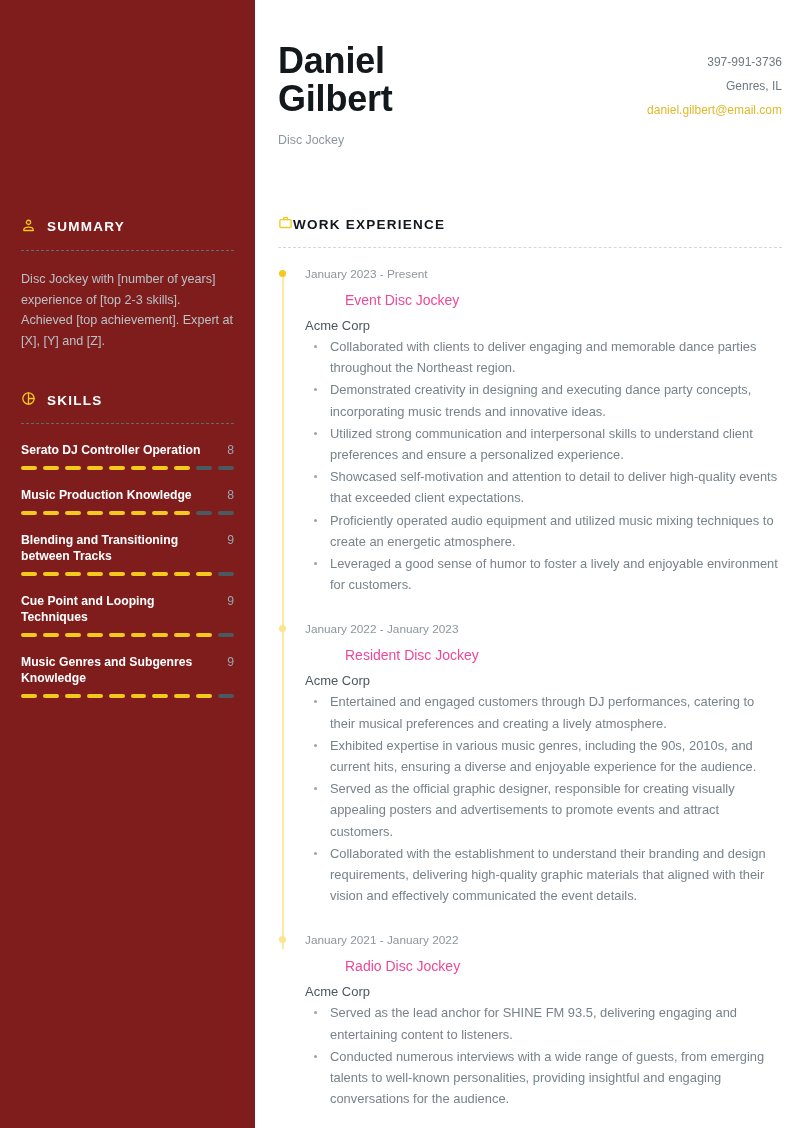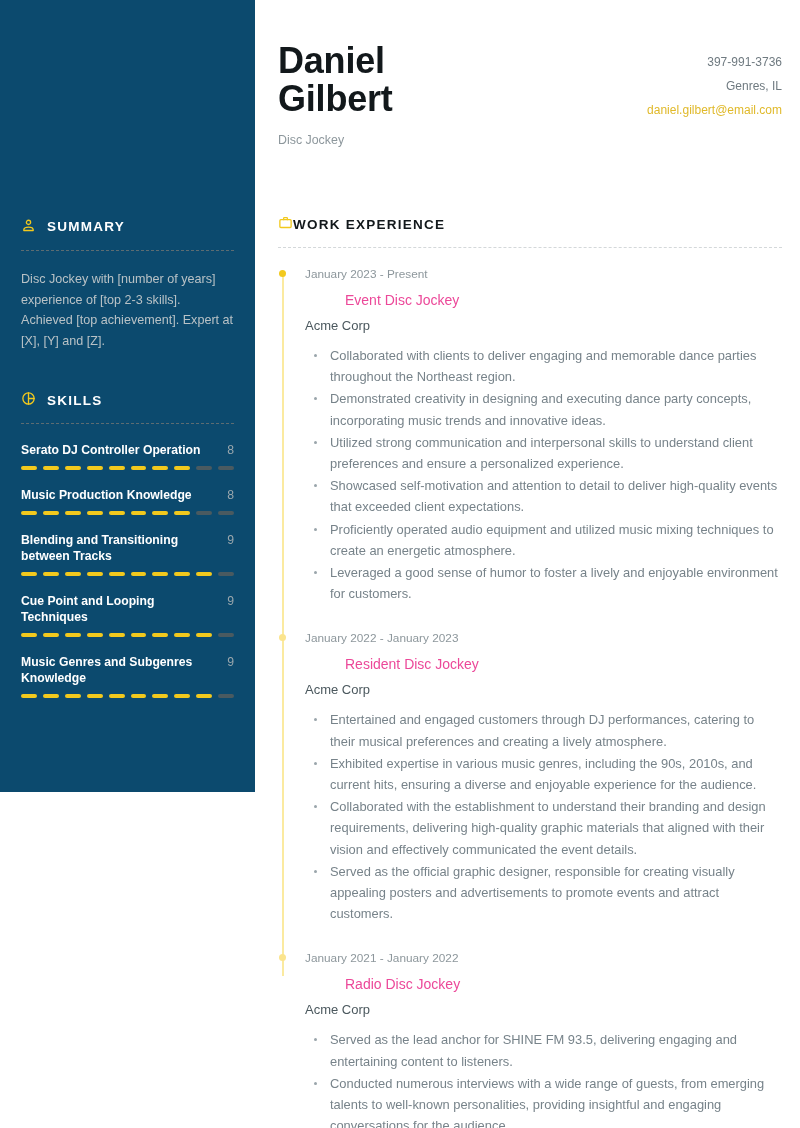--- a/index.html
+++ b/index.html
@@ -22,22 +22,22 @@
     height: 1128px;
     background: #ffffff;
     overflow: hidden;
   }
 
   
   .sidebar {
     position: absolute;
     left: 0; top: 0;
     width: 255px;
-    height: 792px;
-    background: #0c4a6e;
+    height: 1128px;
+    background: #7f1d1d;
     padding: 0 21px;
   }
 
   .side-section { margin-top: 0; }
 
   .side-head {
     display: flex;
     align-items: center;
     gap: 11px;
     height: 22px;
@@ -194,21 +194,20 @@
     margin-left: 40px;
   }
   .job-company {
     color: #4b585e;
     font-size: 13px;
     font-weight: normal;
     line-height: 20px;
     margin-top: 3px;
   }
   .bullets {
-    margin-top: 9px;
     padding-left: 0;
     list-style: none;
   }
   .bullets li {
     position: relative;
     color: #77838a;
     font-size: 12.9px;
     line-height: 21.2px;
     padding-left: 25px;
     margin-bottom: 1px;
@@ -399,22 +398,22 @@
             </ul>
           </div>
           <div class="job">
             <span class="dot faint"></span>
             <div class="job-date">January 2022 - January 2023</div>
             <div class="job-title">Resident Disc Jockey</div>
             <div class="job-company">Acme Corp</div>
             <ul class="bullets">
               <li>Entertained and engaged customers through DJ performances, catering to their musical preferences and creating a lively atmosphere.</li>
               <li>Exhibited expertise in various music genres, including the 90s, 2010s, and current hits, ensuring a diverse and enjoyable experience for the audience.</li>
+              <li>Served as the official graphic designer, responsible for creating visually appealing posters and advertisements to promote events and attract customers.</li>
               <li>Collaborated with the establishment to understand their branding and design requirements, delivering high-quality graphic materials that aligned with their vision and effectively communicated the event details.</li>
-              <li>Served as the official graphic designer, responsible for creating visually appealing posters and advertisements to promote events and attract customers.</li>
             </ul>
           </div>
           <div class="job">
             <span class="dot faint"></span>
             <div class="job-date">January 2021 - January 2022</div>
             <div class="job-title">Radio Disc Jockey</div>
             <div class="job-company">Acme Corp</div>
             <ul class="bullets">
               <li>Served as the lead anchor for SHINE FM 93.5, delivering engaging and entertaining content to listeners.</li>
               <li>Conducted numerous interviews with a wide range of guests, from emerging talents to well-known personalities, providing insightful and engaging conversations for the audience.</li>

